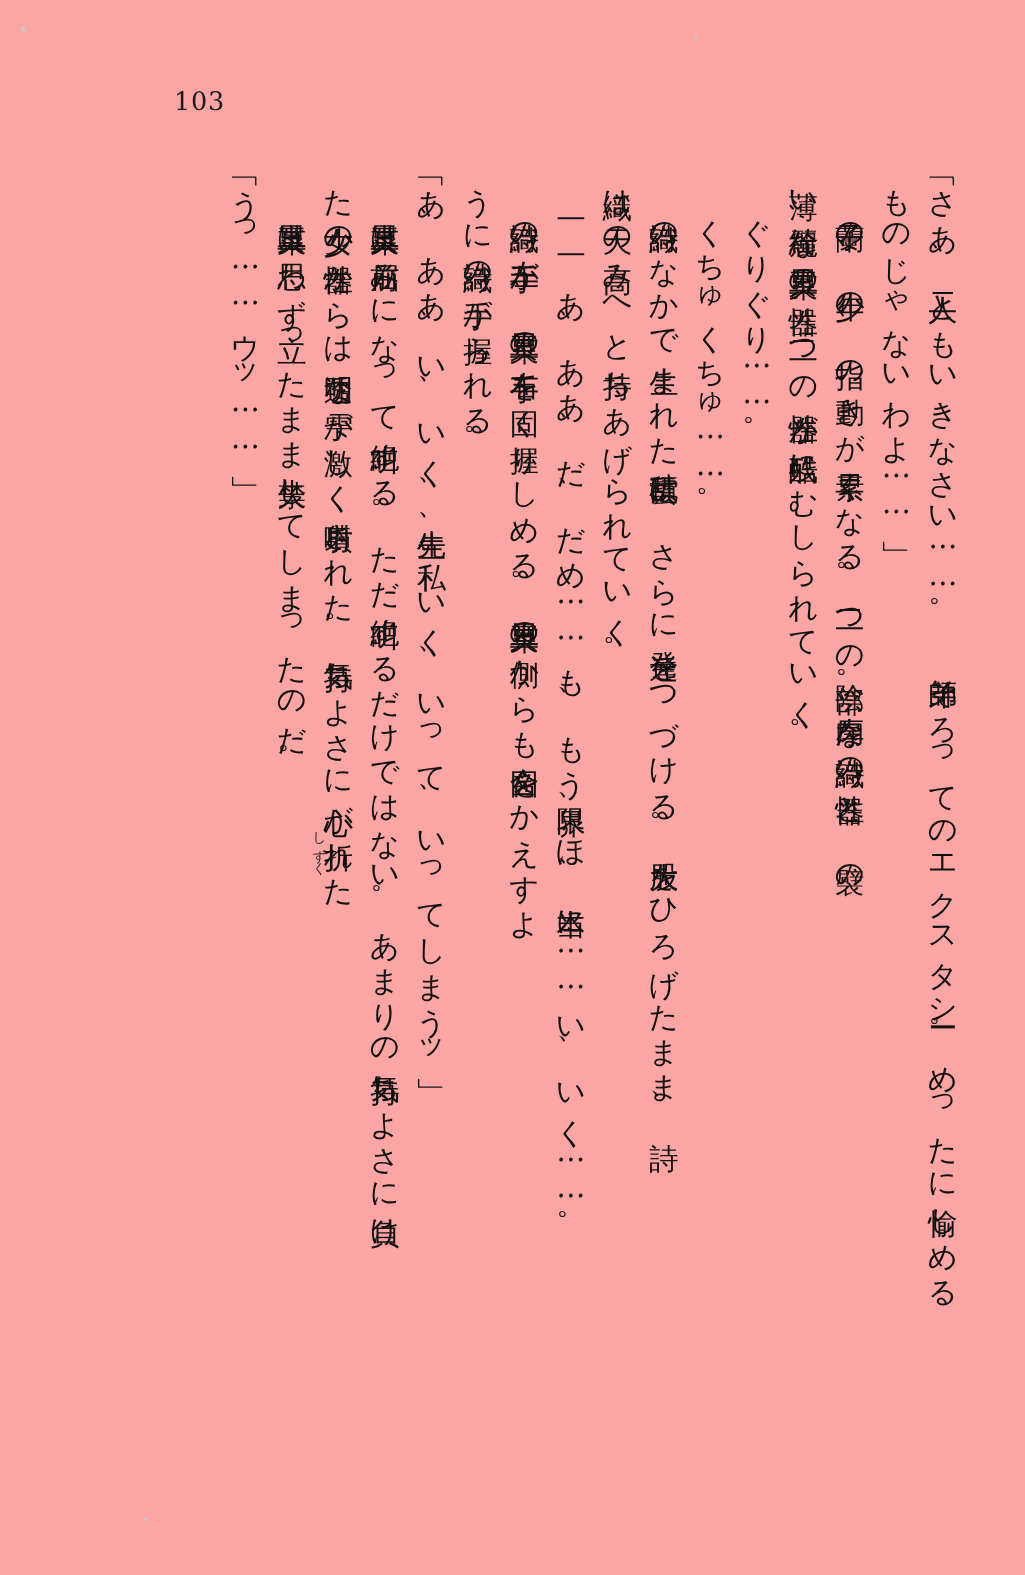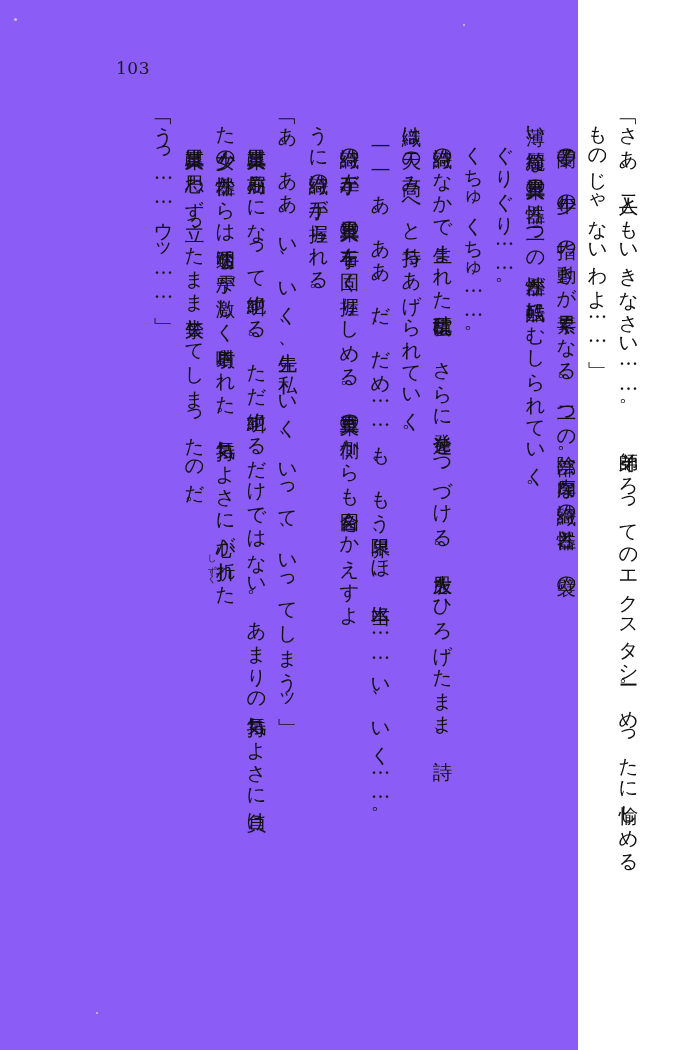--- a/index.html
+++ b/index.html
@@ -10,23 +10,23 @@
   body {
     width: 683px;
     height: 1050px;
     overflow: hidden;
     font-family: "DejaVu Serif", "Liberation Serif", serif;
     color: #111111;
   }
 
   #page {
     position: relative;
-    width: 578px;
+    width: 683px;
     height: 1050px;
-    background: #8b5cf6;
+    background: #fca5a5;
   }
 
   
   #page-number {
     position: absolute;
     top: 58px;
     left: 116px;
     font-size: 17px;
     letter-spacing: 0.5px;
     color: #1a1a1a;

